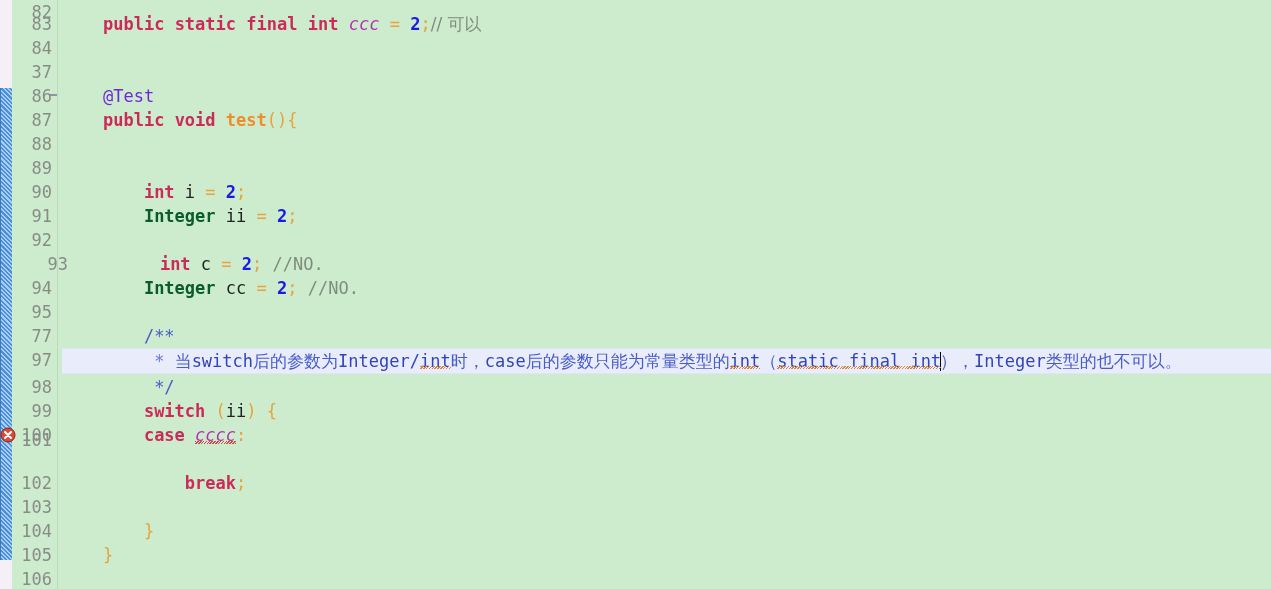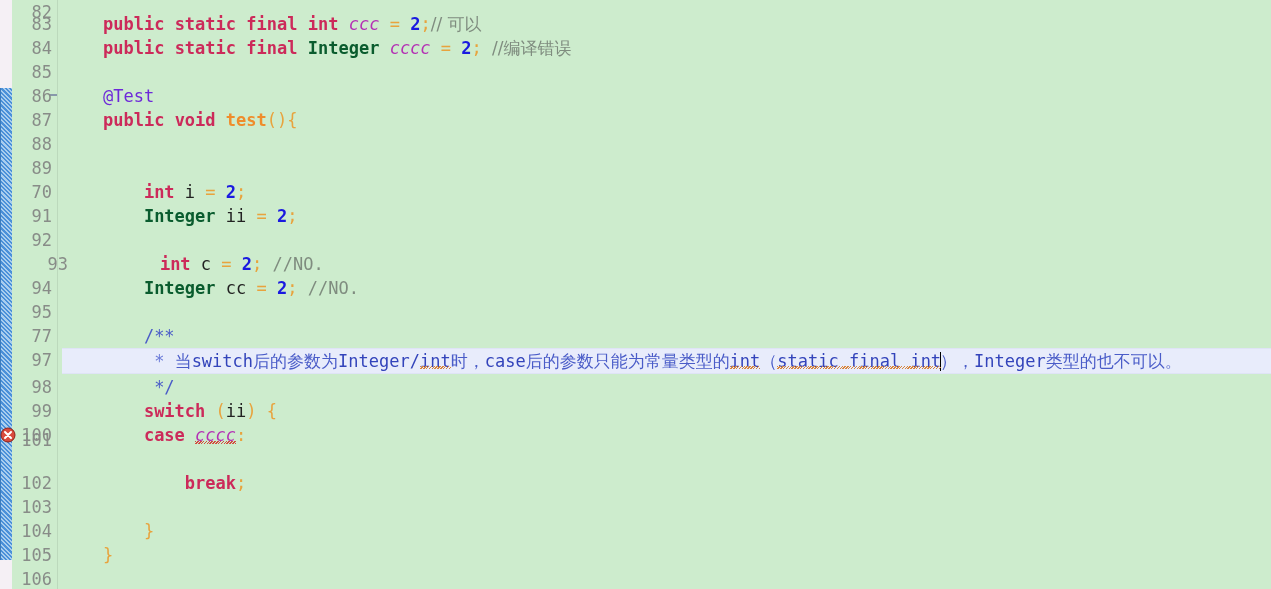--- a/index.html
+++ b/index.html
@@ -175,25 +175,24 @@
       <span class="code"></span>
     </div>
 
     <div class="row" style="top:12px;position:absolute;left:0;width:1271px;height:24px;">
       <span class="lineno">83</span>
       <span class="code">    <span class="kw">public</span> <span class="kw">static</span> <span class="kw">final</span> <span class="kw">int</span> <span class="field">ccc</span> <span class="op">=</span> <span class="num">2</span><span class="op">;</span><span class="cmt cn">// 可以</span></span>
     </div>
 
     <div class="row" style="top:36px;position:absolute;left:0;width:1271px;height:24px;padding-left:44px;">
       <span class="lineno">84</span>
-      <span class="code">    <span class="kw">public</span> <span class="kw">static</span> <span class="kw">final</span> <span class="type">Integer</span> <span class="field">cccc</span> <span class="op">=</span> <span class="num">2</span><span class="op">;</span> <span class="cmt cn">//编译错误</span></span>
     </div>
 
     <div class="row" style="top:60px;position:absolute;left:0;width:1271px;height:24px;">
-      <span class="lineno">85</span>
+      <span class="lineno">37</span>
       <span class="code"></span>
     </div>
 
     <div class="row" style="top:84px;position:absolute;left:0;width:1271px;height:24px;padding-left:13px;">
       <span class="lineno">86</span>
       <span style="position:absolute;left:50px;top:10px;width:7px;height:2px;background:#8898aa;"></span>
       <span class="code">    <span class="anno">@Test</span></span>
     </div>
 
     <div class="row" style="top:108px;position:absolute;left:0;width:1271px;height:24px;">
@@ -205,21 +204,21 @@
       <span class="lineno">88</span>
       <span class="code"></span>
     </div>
 
     <div class="row" style="top:156px;position:absolute;left:0;width:1271px;height:24px;">
       <span class="lineno">89</span>
       <span class="code"></span>
     </div>
 
     <div class="row" style="top:180px;position:absolute;left:0;width:1271px;height:24px;">
-      <span class="lineno">70</span>
+      <span class="lineno">90</span>
       <span class="code">        <span class="kw">int</span> <span class="ident">i</span> <span class="op">=</span> <span class="num">2</span><span class="op">;</span></span>
     </div>
 
     <div class="row" style="top:204px;position:absolute;left:0;width:1271px;height:24px;">
       <span class="lineno">91</span>
       <span class="code">        <span class="type">Integer</span> <span class="ident">ii</span> <span class="op">=</span> <span class="num">2</span><span class="op">;</span></span>
     </div>
 
     <div class="row" style="top:228px;position:absolute;left:0;width:1271px;height:24px;">
       <span class="lineno">92</span>

